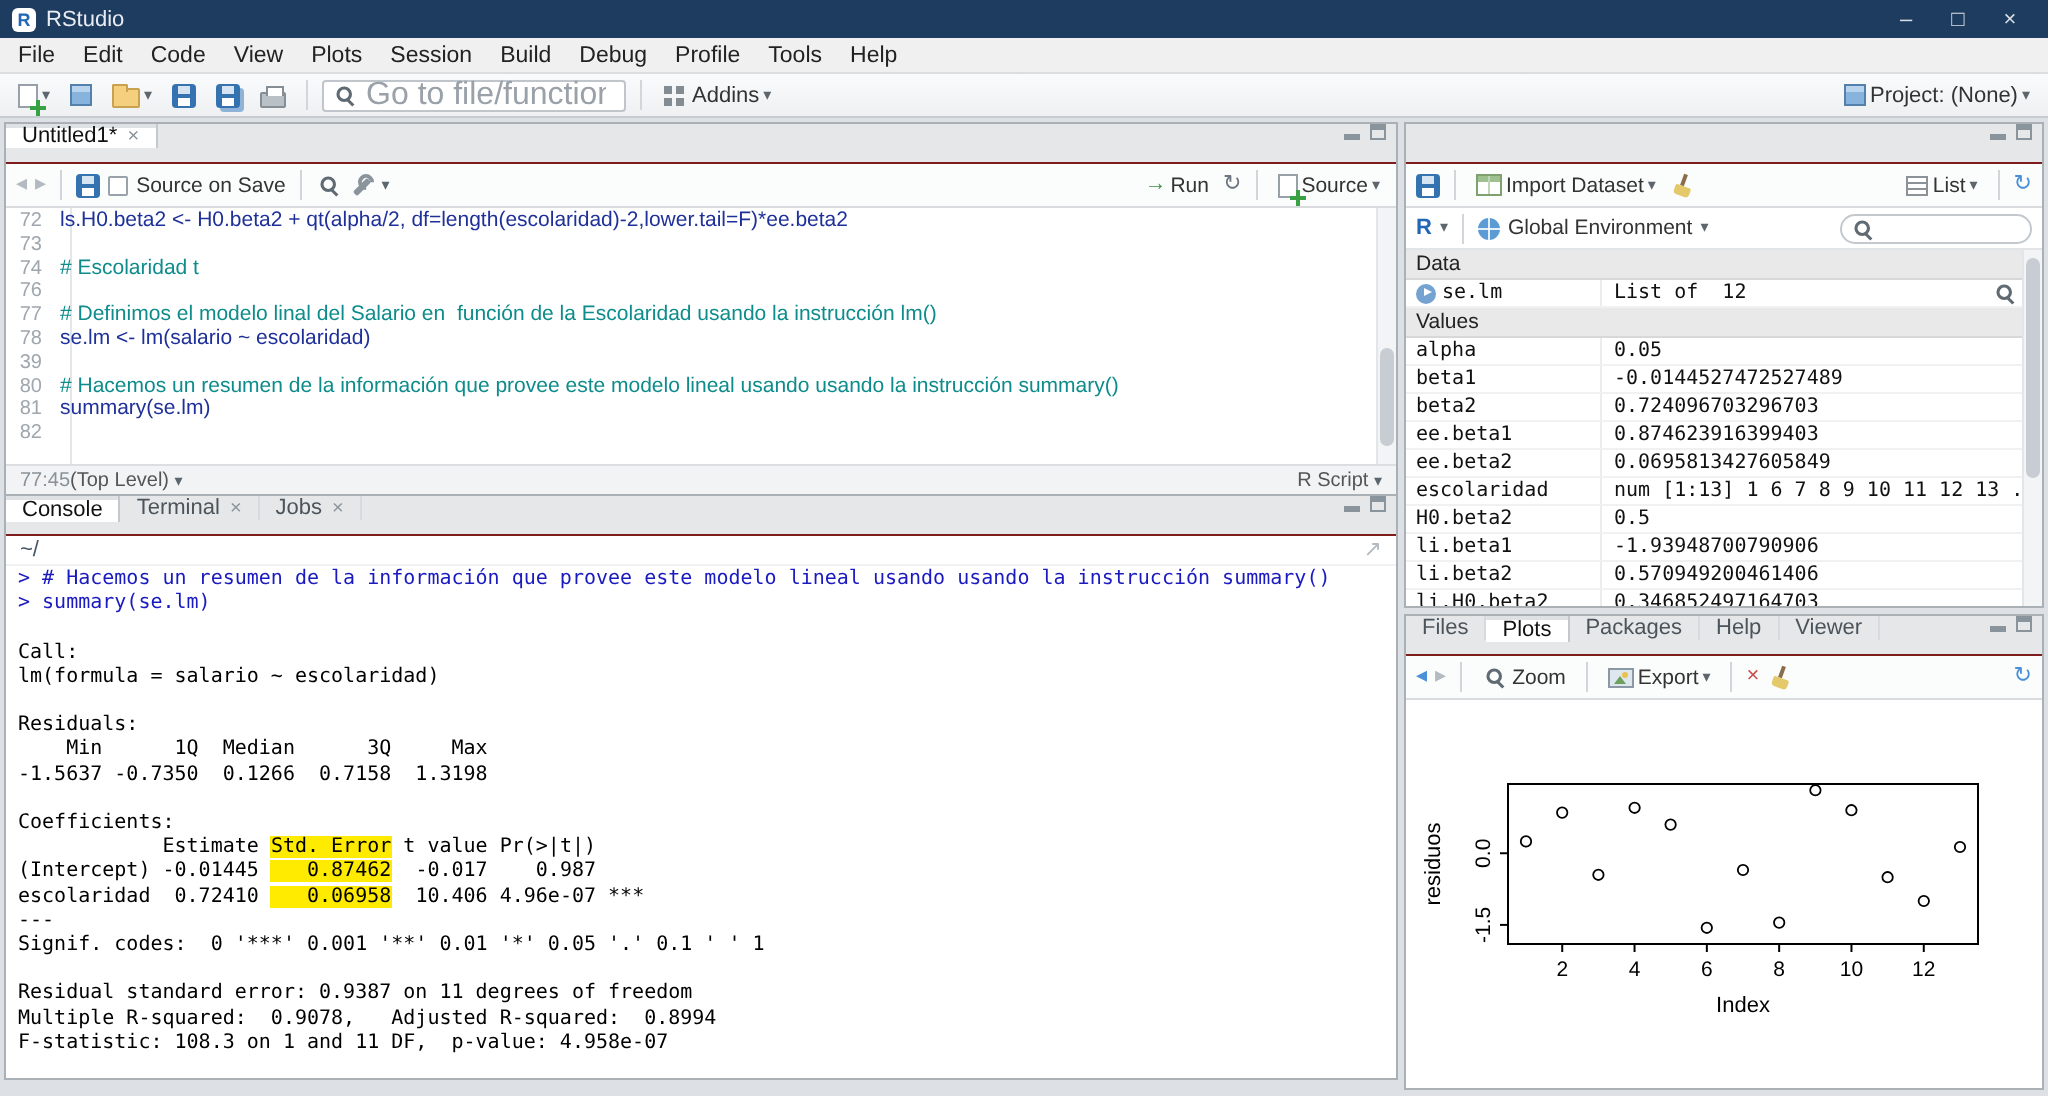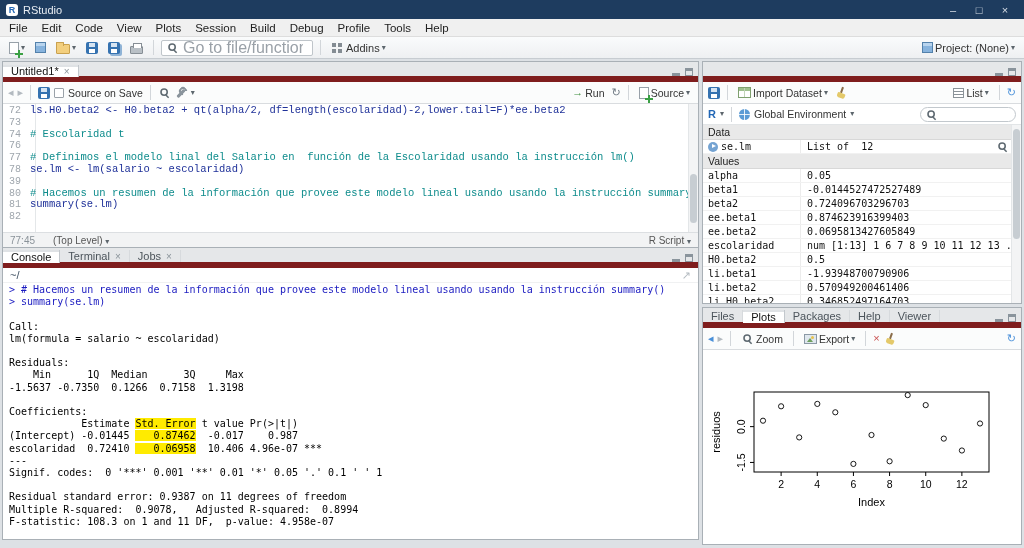--- a/index.html
+++ b/index.html
@@ -67,43 +67,43 @@
   .p-max{width:8px;height:8px;border:1px solid #8a949c;border-top:3px solid #8a949c}
 
   
   .main{flex:1;position:relative;background:#dde1e5}
   .pane{position:absolute;background:#fff;border:1px solid #a9b0b6;display:flex;flex-direction:column;overflow:hidden}
   .pane-source{left:2px;top:2px;width:697px;height:188px}
   .pane-console{left:2px;top:188px;width:697px;height:293px}
   .pane-env{left:702px;top:2px;width:320px;height:243px}
   .pane-plots{left:702px;top:248px;width:320px;height:238px}
 
-  .tabstrip{height:20px;background:#e5e7e9;border-bottom:6px solid #7f1d1d;display:flex;align-items:flex-end;font-size:11px;color:#4c545b;flex:none}
+  .tabstrip{height:20px;background:#e5e7e9;border-bottom:1px solid #7f1d1d;display:flex;align-items:flex-start;font-size:11px;color:#4c545b;flex:none}
   .tab{padding:0 8px;display:flex;align-items:center;gap:5px;border-right:1px solid #d7dadd}
   .tab.active{background:#fff;color:#111;margin-bottom:-1px;border-right:1px solid #c3c8cd;box-shadow:inset 0 2px 0 #dfe2e5}
   .tab-x{color:#8b949b;font-size:10px}
   .pane-btns{margin-left:auto;display:flex;align-items:center;gap:5px;padding-right:5px}
 
   .ptoolbar{height:22px;border-bottom:1px solid #d9dcdf;display:flex;align-items:center;font-size:10.5px;color:#333;padding:0 5px;flex:none;background:#fbfcfc;gap:4px}
   .glyph{color:#6d7781;font-size:11px;line-height:1}
   .glyph.blue{color:#4a90d9}
   .glyph.green{color:#3f8f3f}
   .glyph.red{color:#c94f4f}
   .glyph.dim{color:#b3bac0}
 
   
-  .ed-area{flex:1;position:relative;font-family:Liberation Mono, monospace;font-size:10.5px;overflow:hidden;background:#fff}
+  .ed-area{flex:1;position:relative;font-family:Liberation Sans, sans-serif;font-size:10.5px;overflow:hidden;background:#fff}
   .ed-gutter-bg{position:absolute;left:0;top:0;bottom:0;width:33px;background:#fff;border-right:1px solid #e4e7e9}
   .ed-lines{position:absolute;left:0;top:1px;right:10px}
   .ed-line{display:flex;height:11.8px;line-height:11.8px;white-space:pre}
   .ed-ln{width:27px;text-align:right;color:#9fa6ad;flex:none;padding-right:9px;font-size:10px}
   .ed-tx{white-space:pre}
   .ed-tx.code{color:#1f3199}
   .ed-tx.comment{color:#0e8c8c}
-  .src-status{height:16px;background:#f2f3f4;border-top:1px solid #dcdfe2;display:flex;align-items:center;font-size:10px;color:#555;padding:0 7px;flex:none;gap:18px}
+  .src-status{height:16px;background:#f2f3f4;border-top:1px solid #dcdfe2;display:flex;align-items:center;font-size:10px;color:#555;padding:0 7px;flex:none;gap:0}
   .vscroll{position:absolute;right:0;top:0;bottom:0;width:10px;background:#f3f4f5;border-left:1px solid #e3e6e8}
   .vthumb{position:absolute;left:1px;right:1px;border-radius:4px;background:#c7cdd2}
 
   
   .console-path{height:15px;font-size:11px;color:#456;padding:1px 7px;flex:none;display:flex;align-items:center;border-bottom:1px solid #f0f1f2}
   .console-body{flex:1;position:relative;font-family:"DejaVu Sans Mono",monospace;font-size:10px;line-height:12.2px;padding:1px 6px;overflow:hidden;white-space:pre}
   .c-line.cmd{color:#1a1ac0}
   .c-line.out{color:#000}
   .c-line .hl{background:#ffeb00}
 

